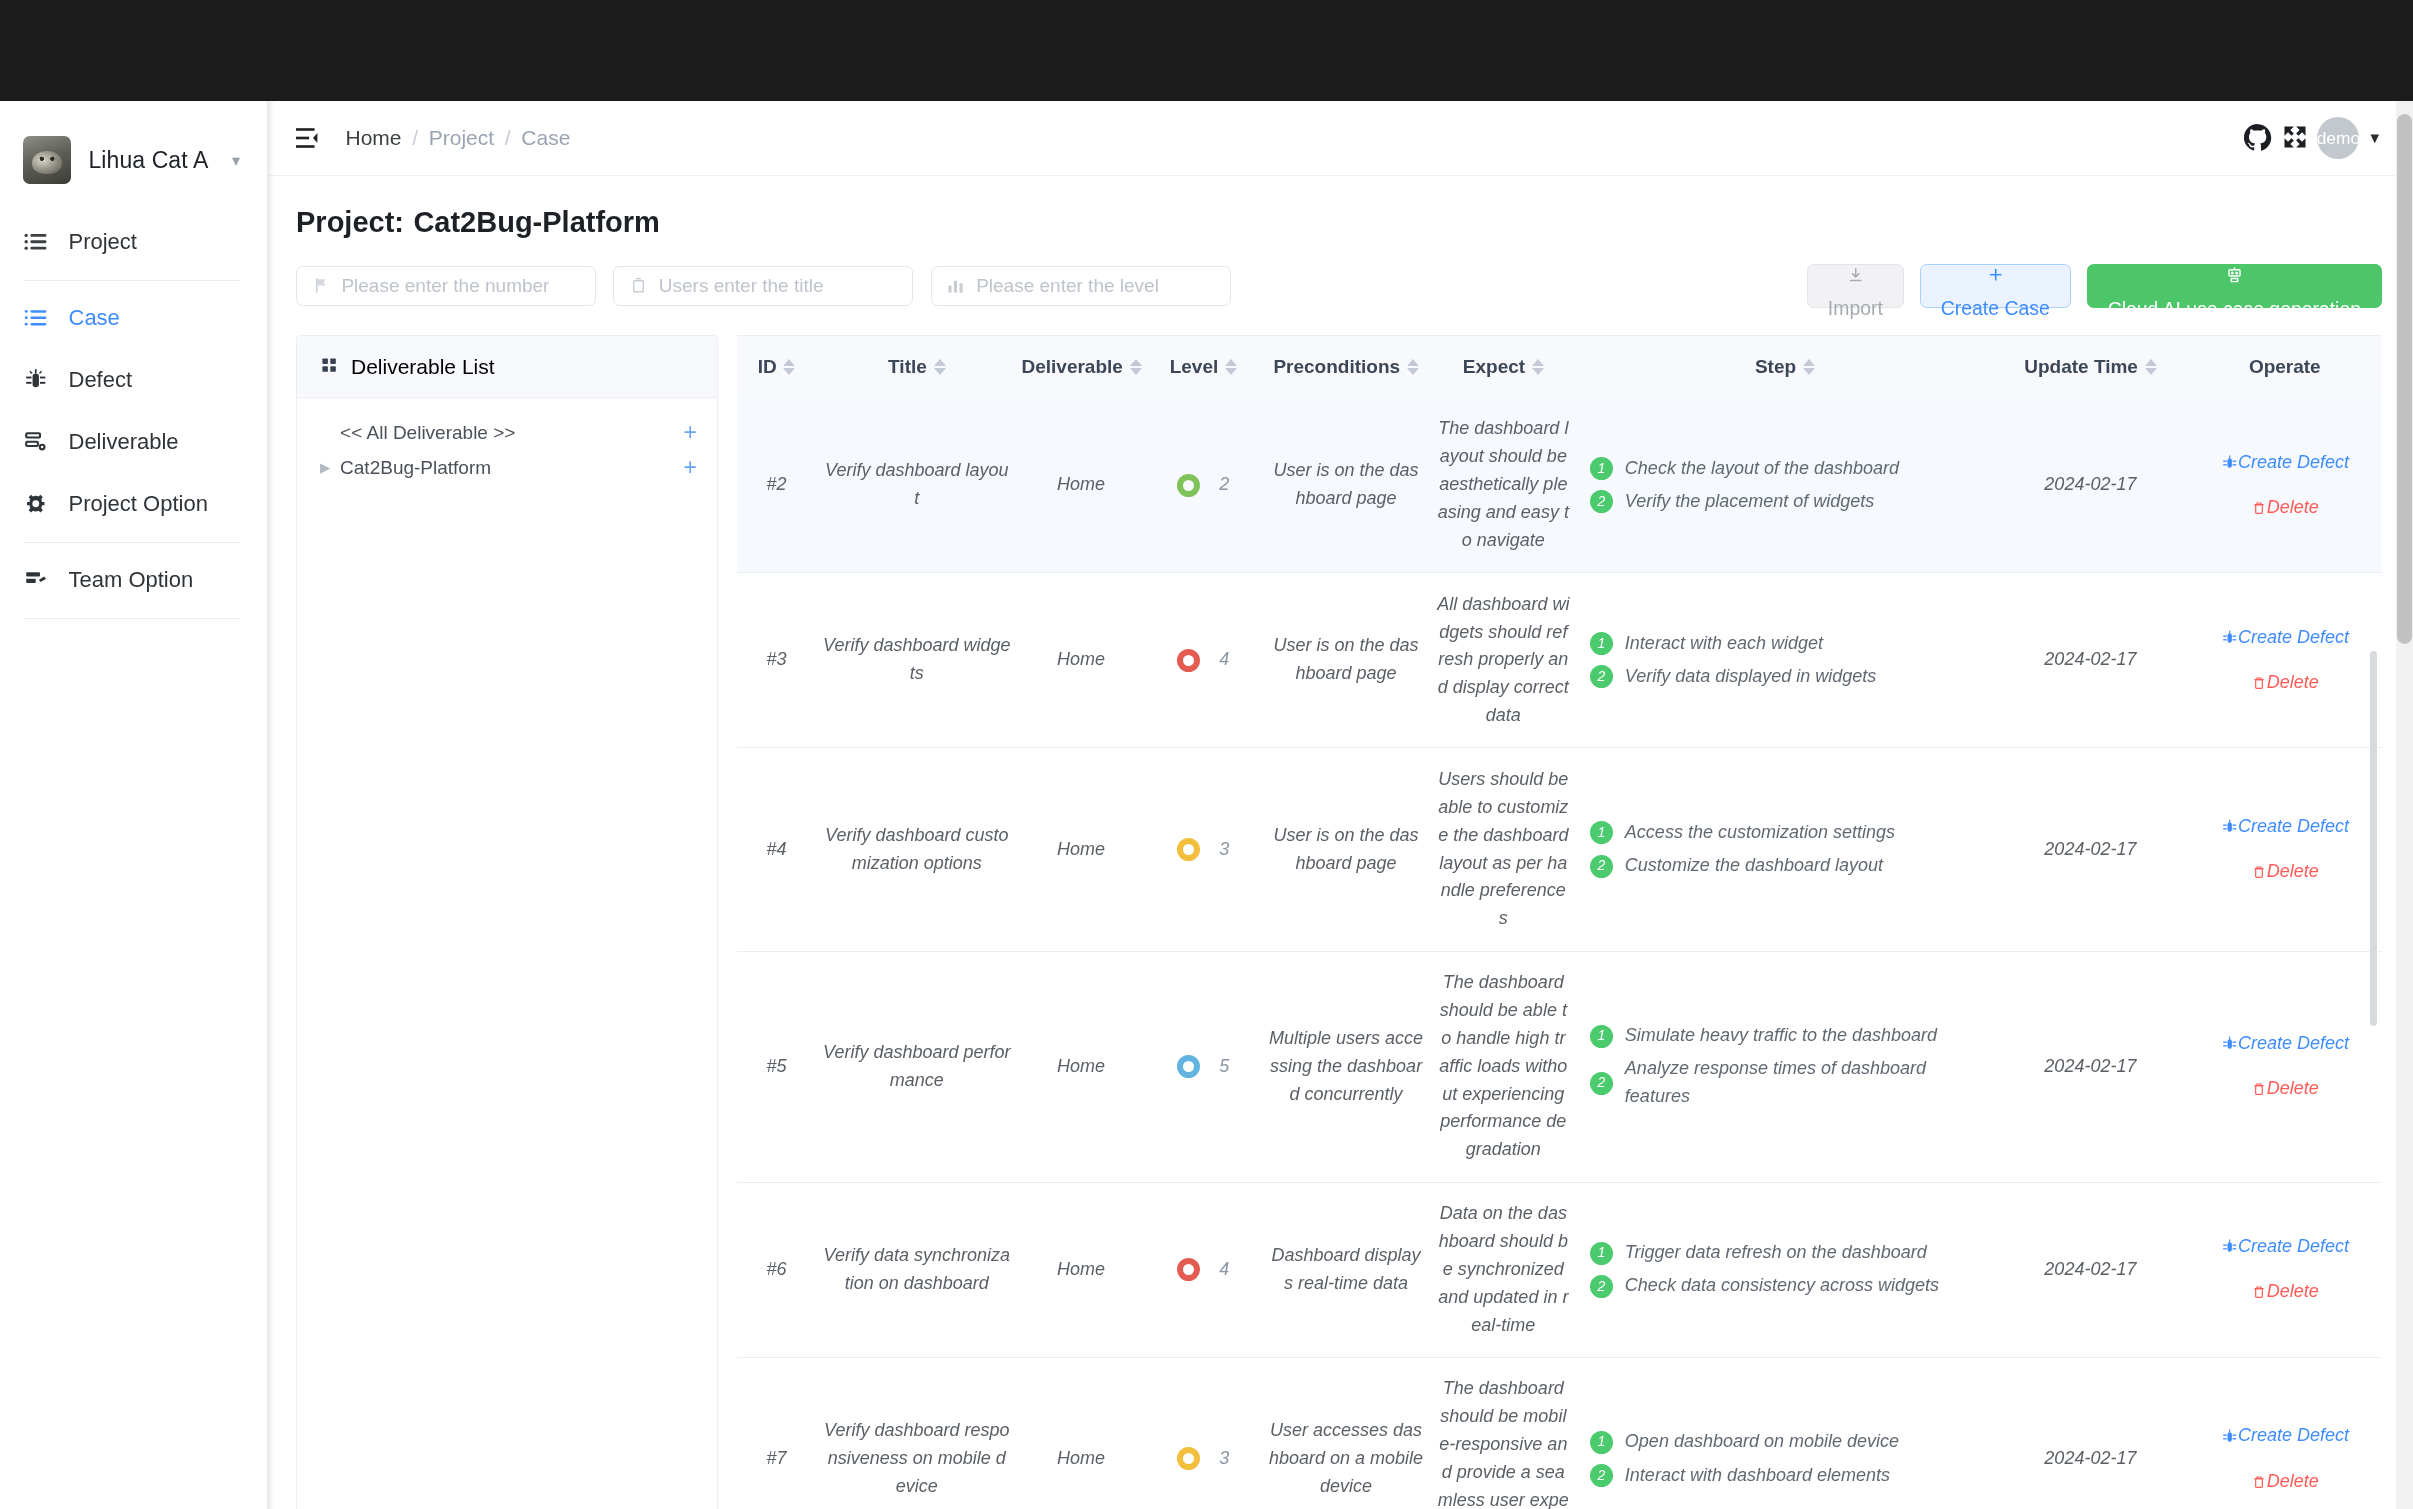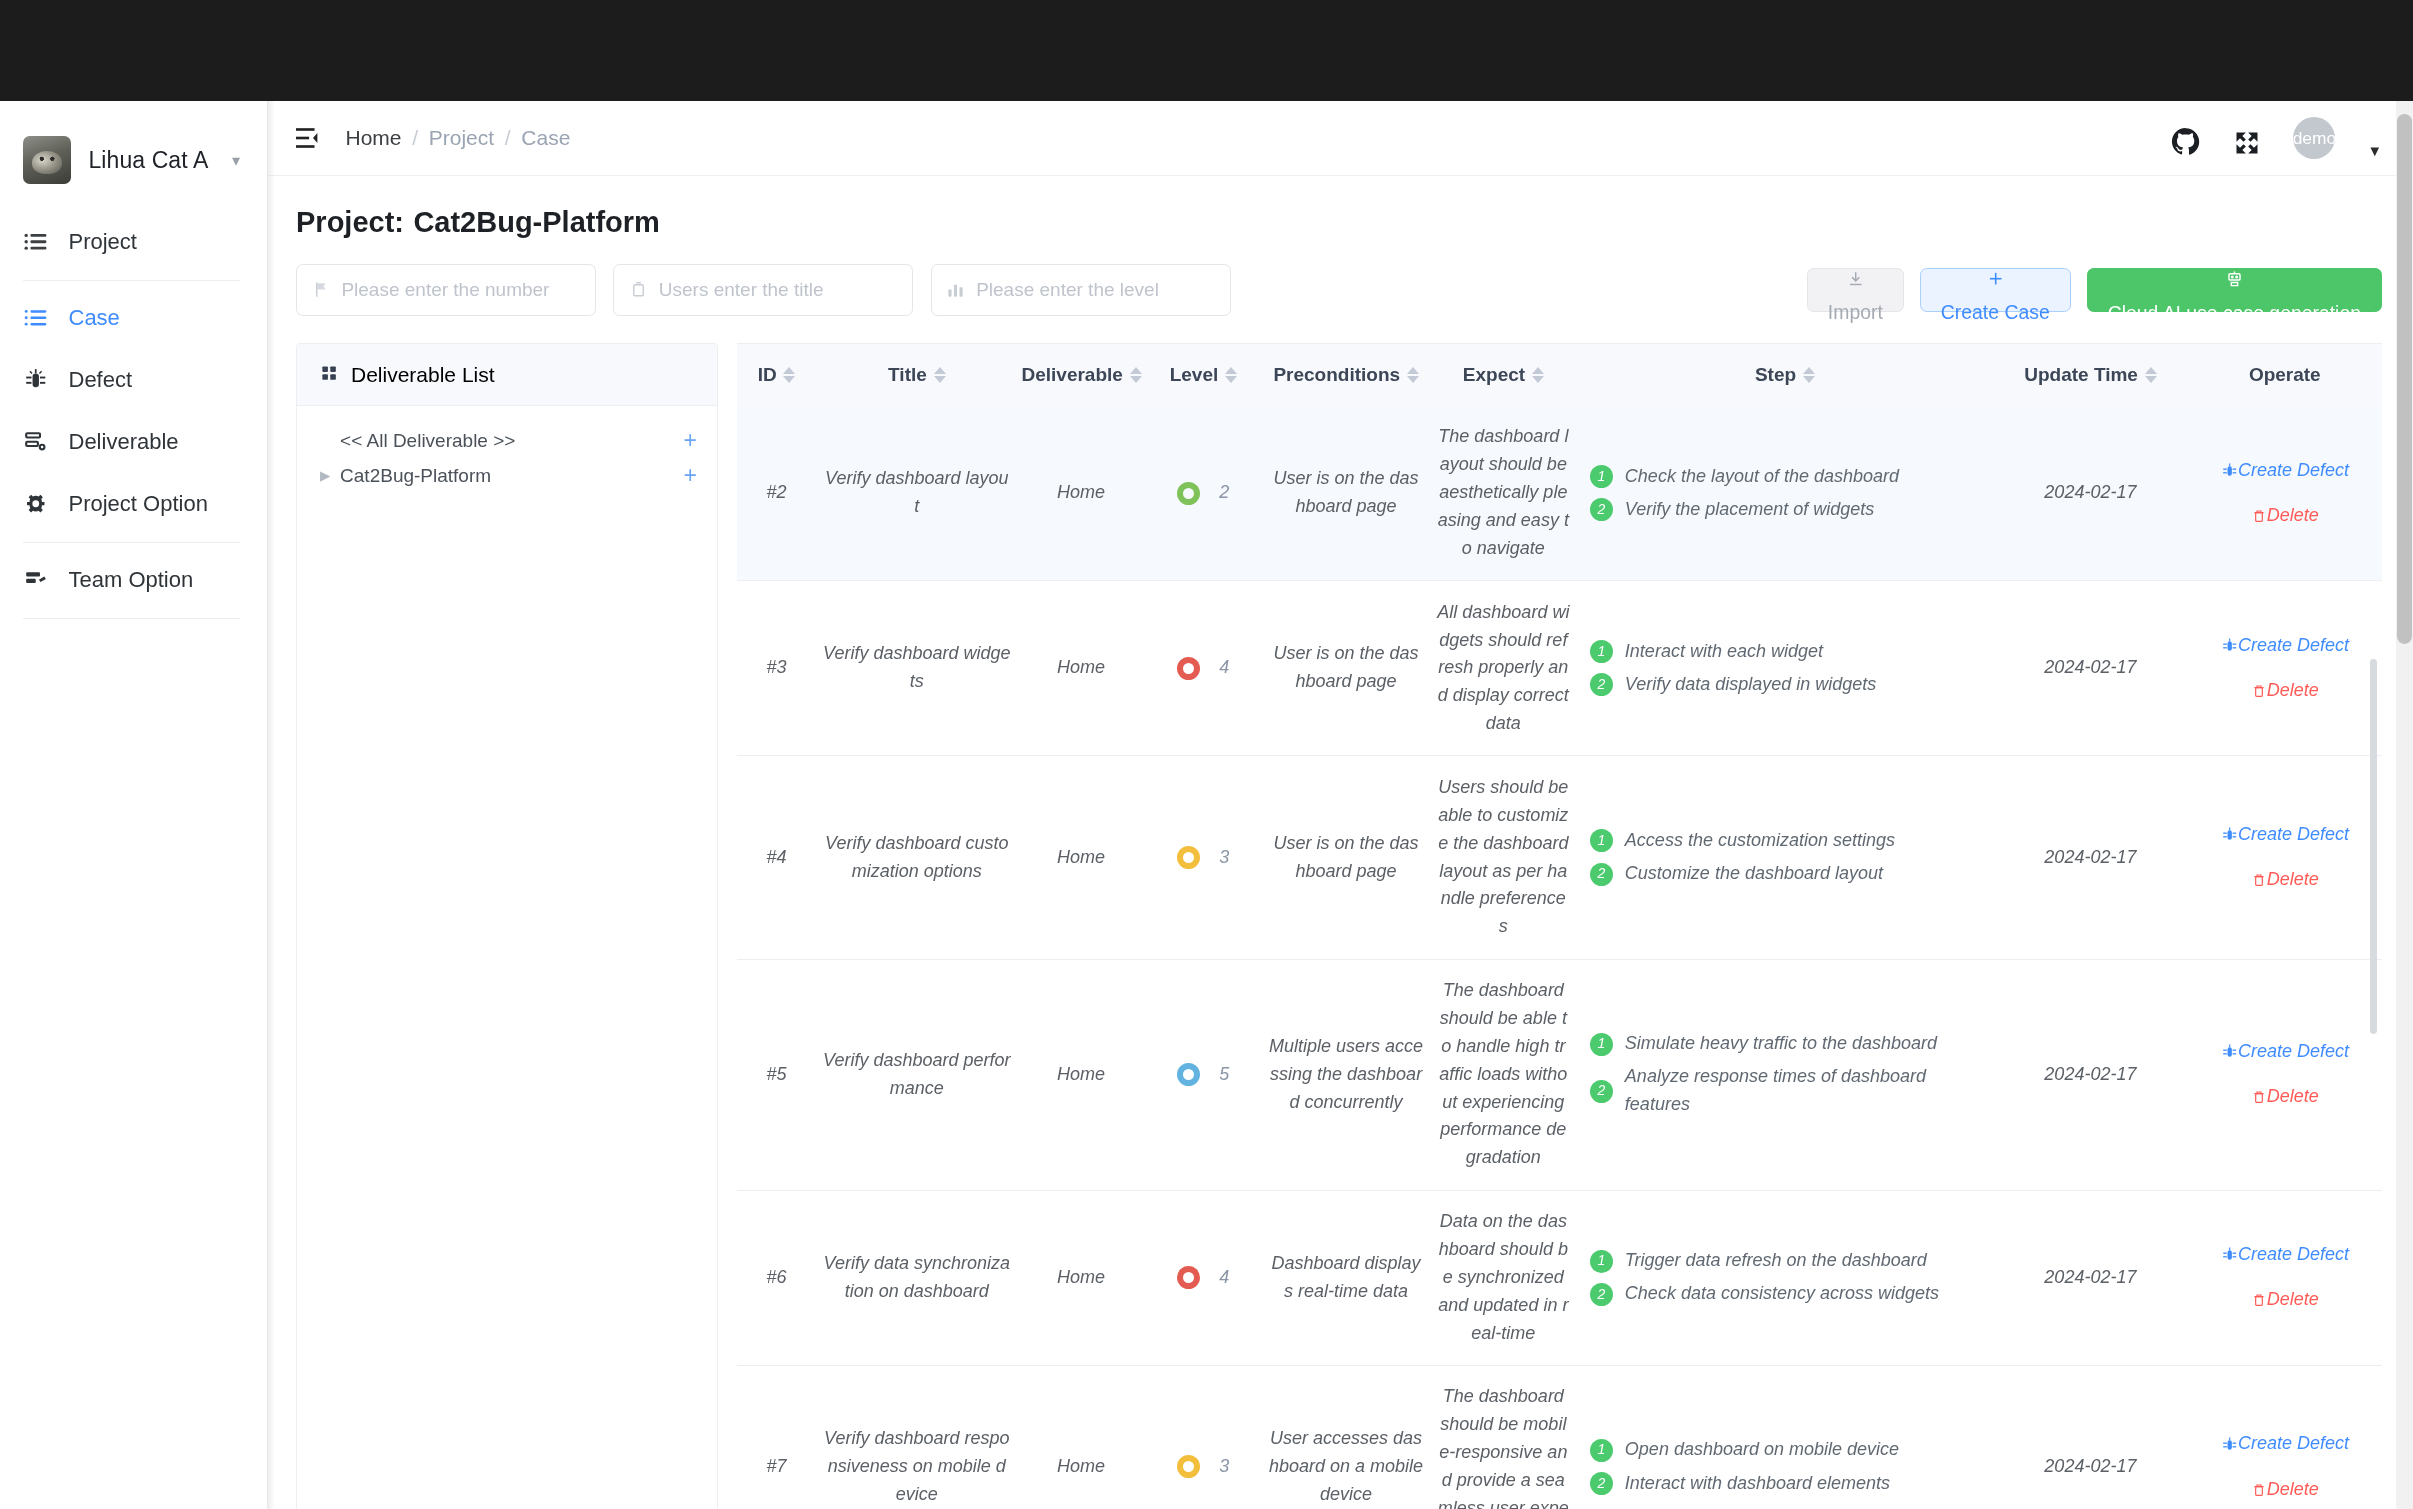--- a/index.html
+++ b/index.html
@@ -63,36 +63,36 @@
   #main { position: absolute; left: 268px; top: 101px; width: 2145px; height: 1409px; background:#fff; }
   #topbar {
     height: 75px; display: flex; align-items: center;
     padding: 0 31px 0 25.5px; border-bottom: 0.7px solid #f0f0f3; background:#fff;
   }
   .hamburger { width: 28px; height: 24px; margin-right: 24px; cursor: pointer; }
   .crumbs { display: flex; align-items: center; gap: 10.7px; font-size: 21px; }
   .crumb-home { color: #3c4043; }
   .crumb-link { color: #9aa4b2; cursor: pointer; }
   .crumb-sep { color: #c7ccd4; }
-  .topbar-right { margin-left: auto; display: flex; align-items: flex-end; gap: 32px; }
+  .topbar-right { margin-left: auto; display: flex; align-items: center; gap: 8px; }
   .avatar-demo {
     width: 42px; height: 42px; border-radius: 50%; background: #c3c8cf;
     color: #fff; font-size: 17.4px; display:flex; align-items:center; justify-content:center;
     overflow:hidden; white-space: nowrap;
   }
   .caret-small { color:#2b2b2b; font-size: 14.7px; }
 
   #page-head { padding: 29.5px 31px 0 28px; }
   .page-title { font-size: 29px; font-weight: bold; color: #1d2125; }
   .page-title .proj { font-weight: bold; }
   .page-title .name { margin-left: 9.4px; }
 
   #filter-row { display: flex; align-items: center; padding: 25.5px 31px 0 28px; }
   .filter-field {
-    width: 300px; height: 52px; border: 0.7px solid #e3e5e9; border-radius: 6.7px;
+    width: 300px; height: 40px; border: 0.7px solid #e3e5e9; border-radius: 6.7px;
     display: flex; align-items: center; gap: 10.7px; padding: 0 14.7px; margin-right: 17.4px;
     background: #fff;
   }
   .filter-field .ph { color: #bfc4cc; font-size: 19px; }
   .btn-group { margin-left: auto; display: flex; align-items: center; gap: 16px; }
   .btn {
     height: 44px; border-radius: 6.7px; display: inline-flex; align-items: center;
     gap: 9.4px; padding: 0 20px; font-size: 19.4px; cursor: pointer; white-space: nowrap; flex-direction: column;
   }
   .btn-import { background:#f2f2f4; border:0.7px solid #e3e5e9; color:#a5aab2; }

